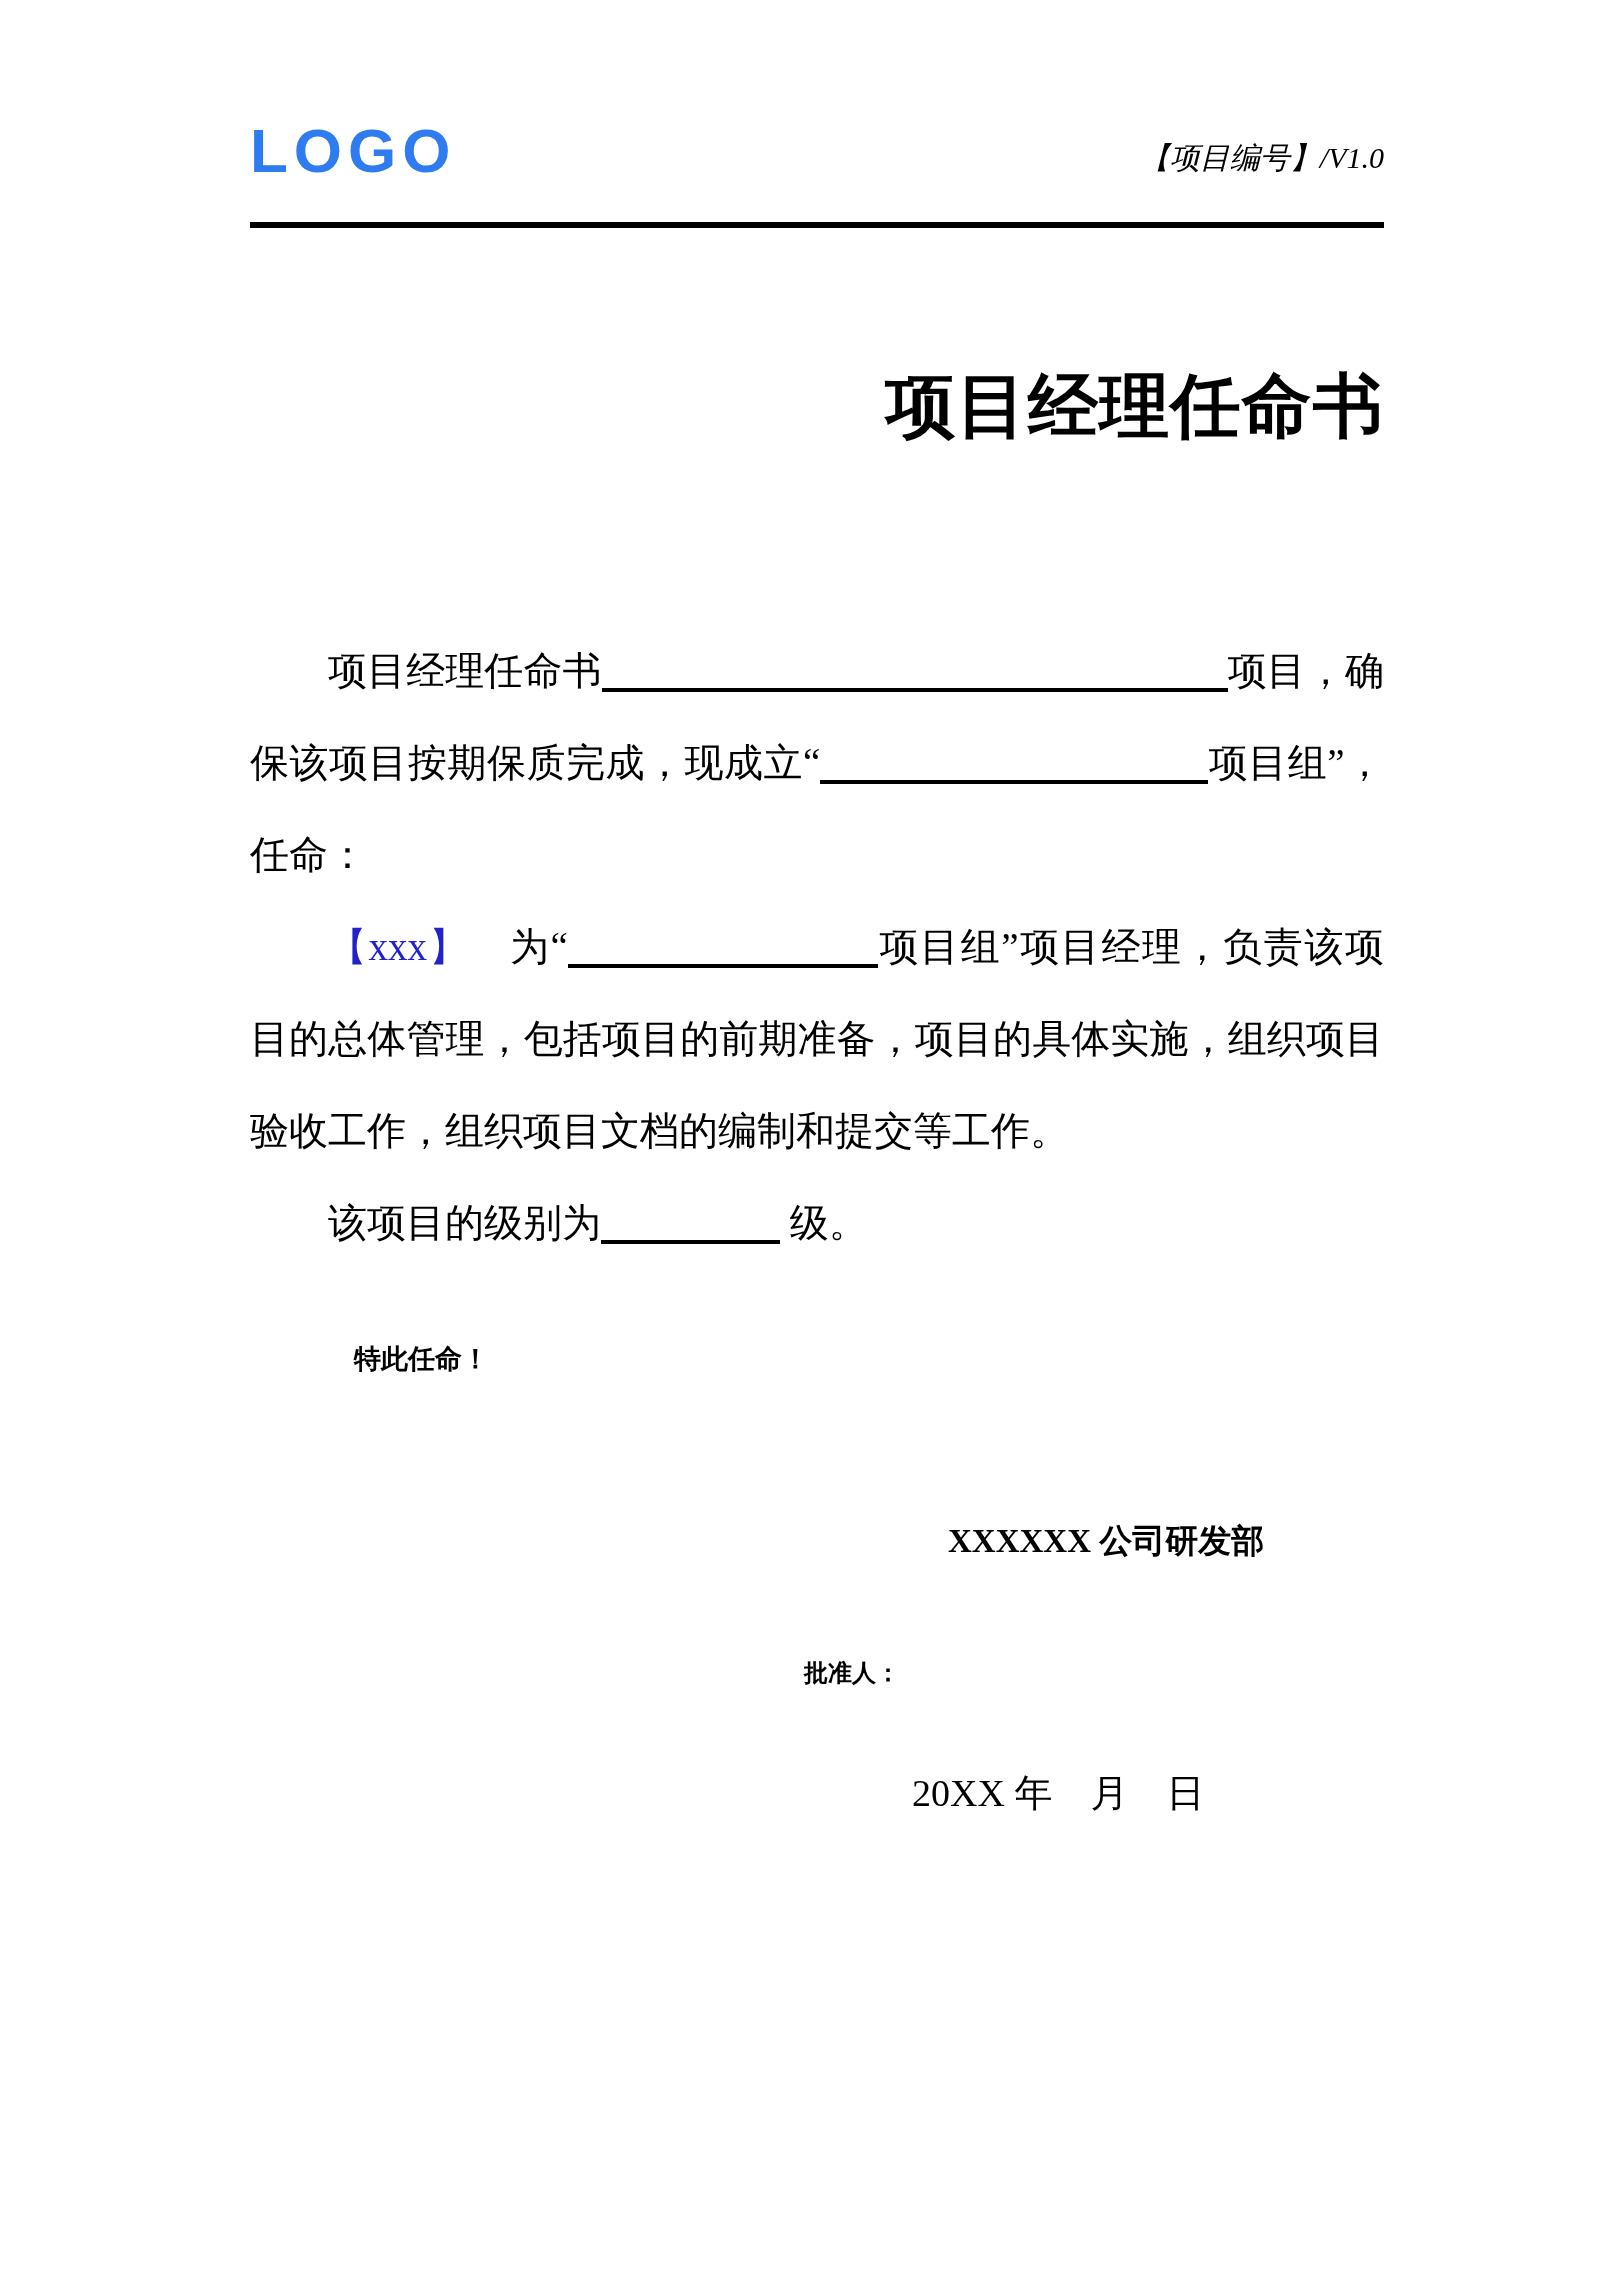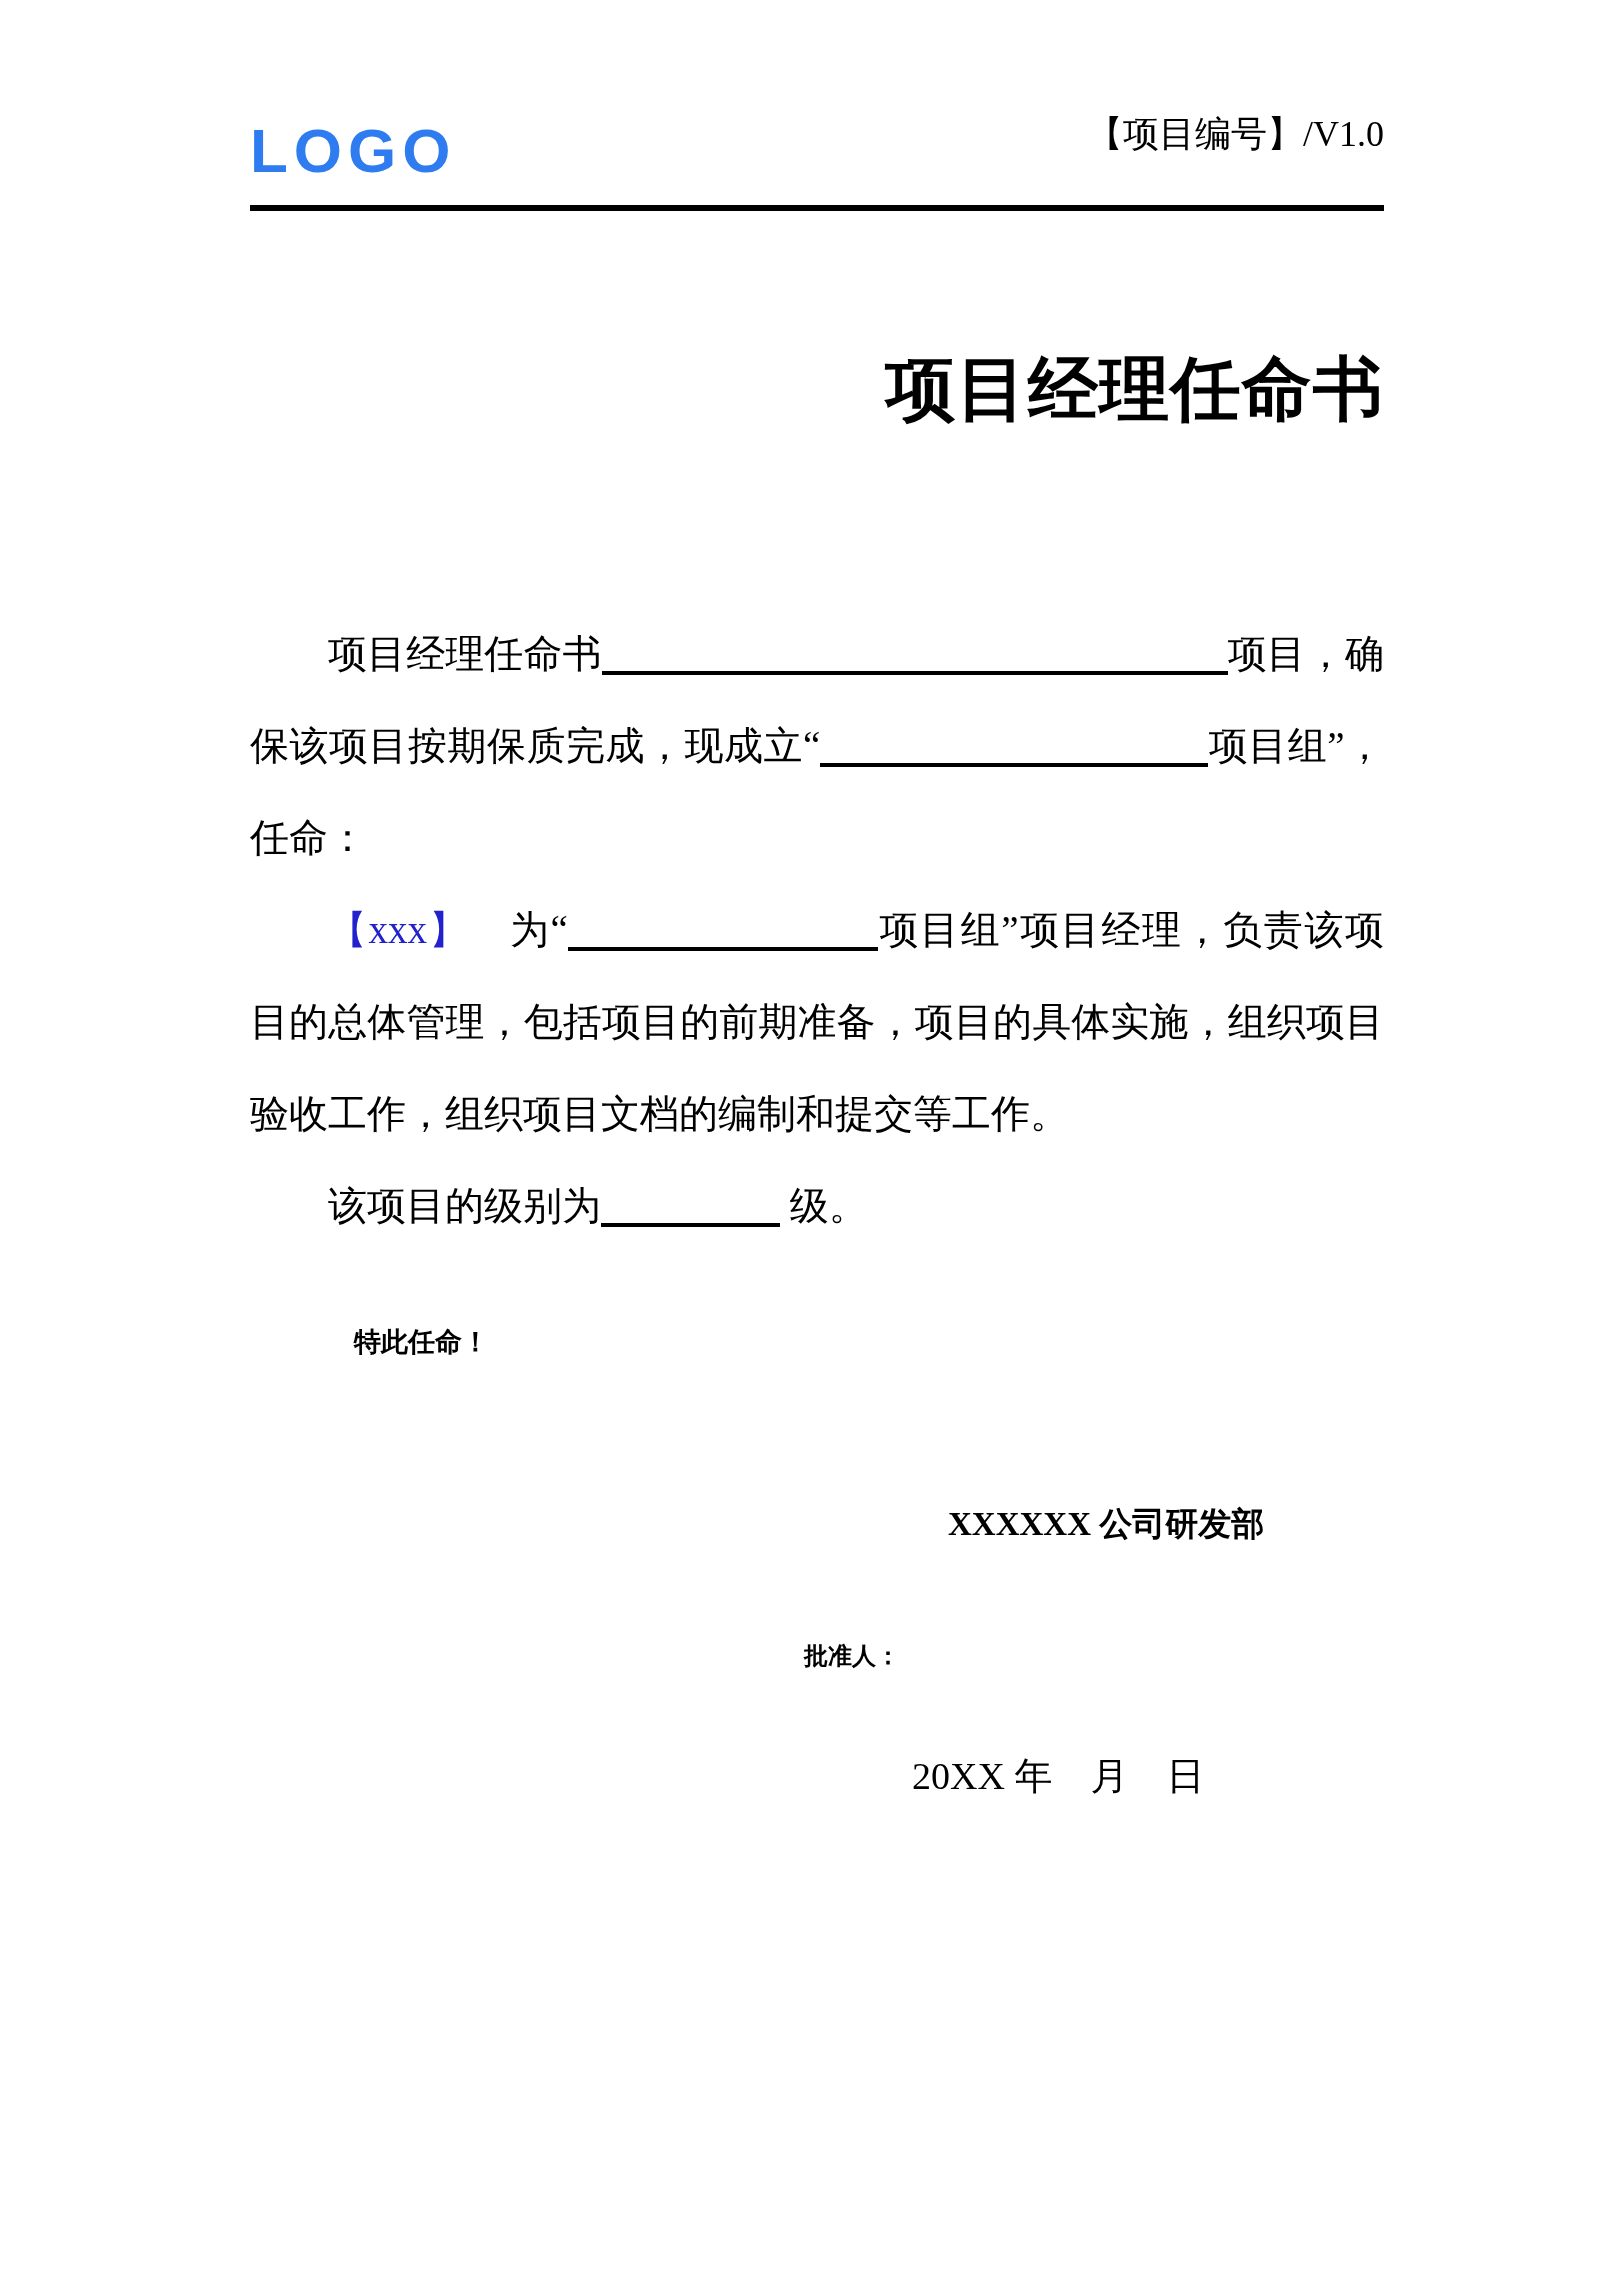--- a/index.html
+++ b/index.html
@@ -11,38 +11,39 @@
     margin: 0 auto;
     box-sizing: border-box;
     padding: 116px 240px 0 250px;
     font-family: "Liberation Serif", "DejaVu Serif", serif;
     color: #000;
   }
   
   .header {
     display: flex;
     justify-content: space-between;
-    align-items: flex-start;
+    align-items: center;
     border-bottom: 6.6px solid #000;
-    padding-bottom: 6px;
+    padding-bottom: 23px;
     gap: 36px;
   }
   .logo {
     font-family: "Liberation Sans", "DejaVu Sans", sans-serif;
     font-weight: 900;
     font-size: 62px;
     line-height: 70px;
     letter-spacing: 6px;
     color: #2E7CF0;
     margin-bottom: 13px;
   }
   .doc-code {
-    font-size: 36px;
+    font-size: 30px;
     line-height: 37px;
     font-weight: 400;
+    font-style: italic;
   }
   
   .title {
     margin: 136px 0 0 0;
     text-align: right;
     font-size: 70px;
     line-height: 85px;
     font-weight: 700;
     letter-spacing: 1.2px;
   }

